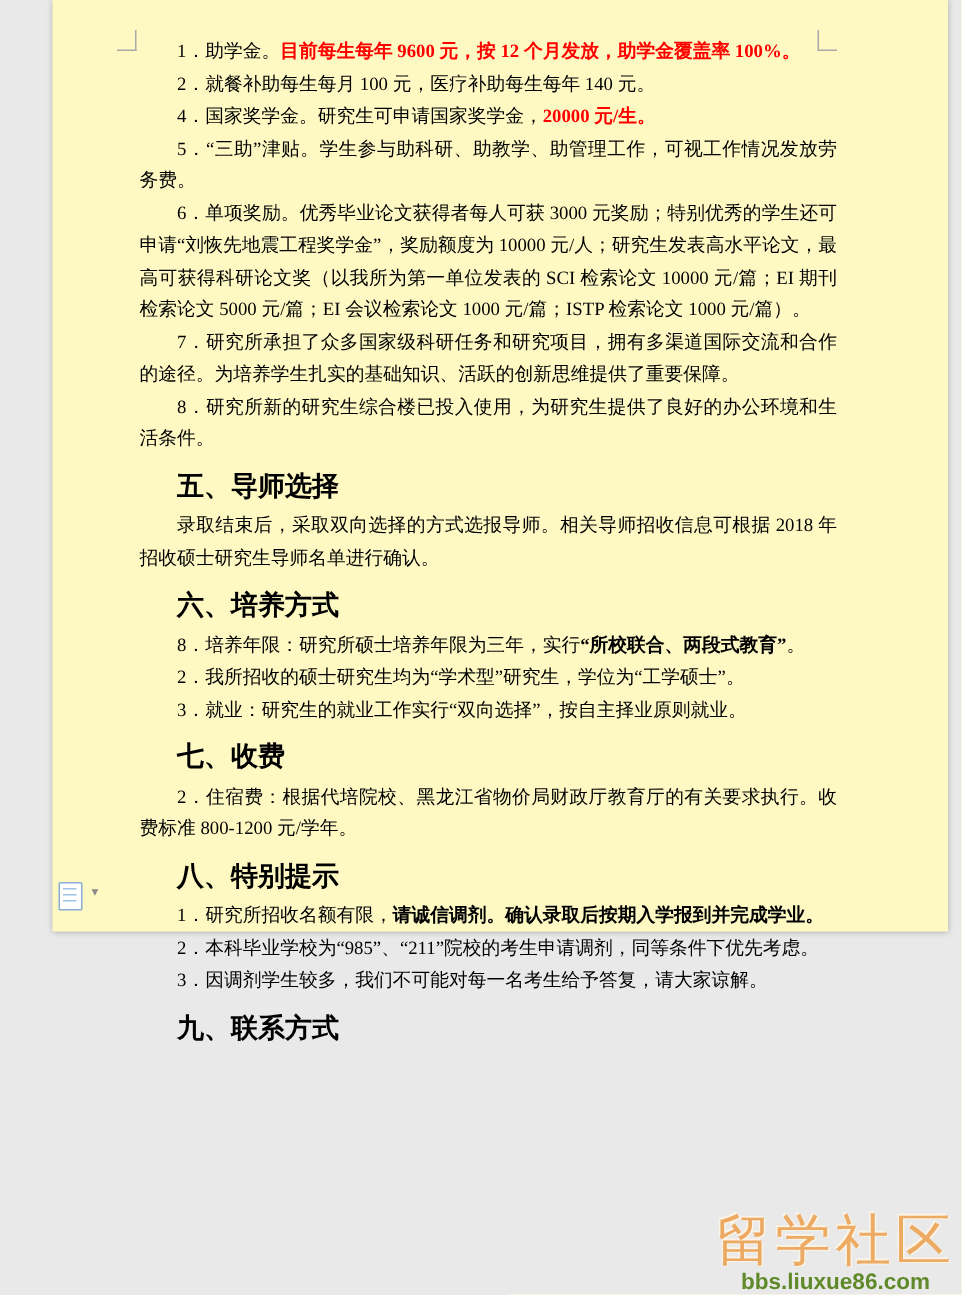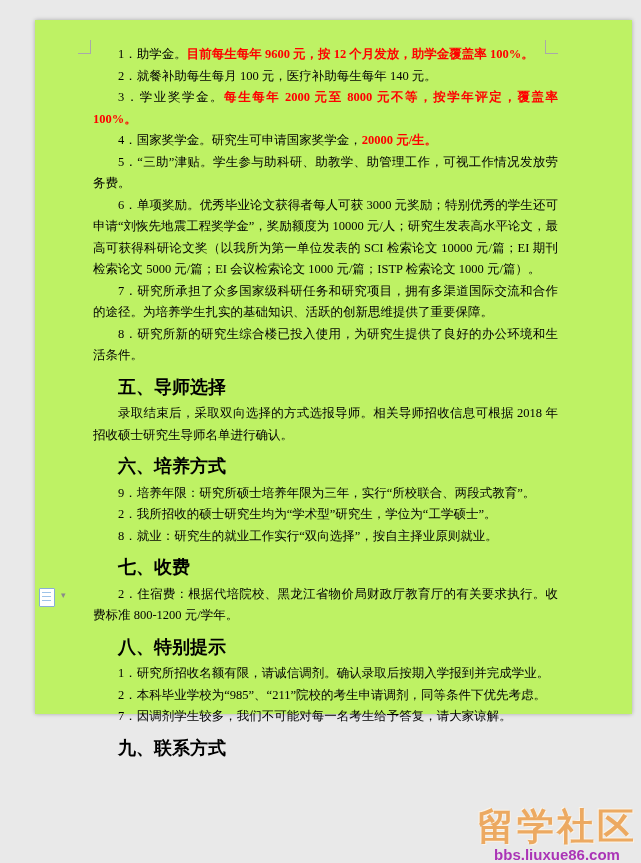--- a/index.html
+++ b/index.html
@@ -3,92 +3,90 @@
 <meta charset="utf-8">
 <style>
   html,body{margin:0;padding:0;}
   .viewport{
     position:relative;width:641px;height:863px;overflow:hidden;
     background:#e9e9e9;
     font-family:"Liberation Serif","DejaVu Serif",serif;
     color:#000;
   }
   .page{
-    position:absolute;left:35px;top:0;width:597px;height:694px;
-    background:#bef264;
+    position:absolute;left:35px;top:0;width:597px;height:621px;
+    background:#fef9c3;
     box-shadow:0 0 4px rgba(0,0,0,.28);
-    margin-top:20px;
   }
   
   .mark{position:absolute;width:12px;height:13px;}
   .mark-tl{left:43px;top:20px;border-right:1px solid #a9a9a9;border-bottom:1px solid #a9a9a9;}
   .mark-tr{left:510px;top:20px;border-left:1px solid #a9a9a9;border-bottom:1px solid #a9a9a9;}
   
   .content{
     position:absolute;left:58px;top:24px;width:465px;
     font-size:12.5px;line-height:21.5px;text-align:justify;
   }
   .para{margin:0;}
   .ind{text-indent:25px;}
   .hd{font-weight:bold;font-size:18px;margin:10px 0 5px 0;text-indent:25px;}
   .red{color:#ff0000;font-weight:bold;}
-  .b{font-weight:normal;}
+  .b{font-weight:bold;}
   
   .margin-icon{position:absolute;left:39px;top:588px;width:14px;height:17px;
     background:#fff;border:1px solid #89aed6;border-radius:1px;}
   .margin-icon:before{content:"";position:absolute;left:2px;top:3px;width:9px;height:1px;
     background:#9ec3e8;box-shadow:0 4px 0 #9ec3e8,0 8px 0 #9ec3e8;}
   .margin-caret{position:absolute;left:61px;top:590px;font-size:9px;color:#8a8a8a;
     font-family:"DejaVu Sans",sans-serif;}
   
   .watermark{
     position:absolute;right:4px;bottom:0;text-align:center;opacity:.88;
     font-family:"Liberation Sans","DejaVu Sans",sans-serif;pointer-events:none;
   }
   .wm-title{
-    font-size:37px;font-weight:bold;color:#eda14f;letter-spacing:3px;line-height:38px;
+    font-size:37px;font-weight:normal;color:#eda14f;letter-spacing:3px;line-height:38px;
     text-shadow:1px 1px 0 rgba(255,245,230,.9),-1px -1px 0 rgba(255,245,230,.9);
   }
-  .wm-site{font-size:15px;font-weight:bold;color:#a21caf;line-height:17px;}
+  .wm-site{font-size:15px;font-weight:bold;color:#4d7c0f;line-height:17px;}
 </style>
 </head>
 <body>
 
 <div class="viewport">
 
   <div class="page">
     <div class="mark mark-tl"></div>
     <div class="mark mark-tr"></div>
 
     <div class="content">
 
       <p class="para ind"><span>1．助学金。</span><span class="red">目前每生每年 9600 元，按 12 个月发放，助学金覆盖率 100%。</span></p>
       <p class="para ind"><span>2．就餐补助每生每月 100 元，医疗补助每生每年 140 元。</span></p>
-      <p class="para ind"><span>3．学业奖学金。</span><span class="red">每生每年 2000 元至 8000 元不等，按学年评定，覆盖率 100%。</span></p>
       <p class="para ind"><span>4．国家奖学金。研究生可申请国家奖学金，</span><span class="red">20000 元/生。</span></p>
       <p class="para ind"><span>5．“三助”津贴。学生参与助科研、助教学、助管理工作，可视工作情况发放劳务费。</span></p>
       <p class="para ind"><span>6．单项奖励。优秀毕业论文获得者每人可获 3000 元奖励；特别优秀的学生还可申请“刘恢先地震工程奖学金”，奖励额度为 10000 元/人；研究生发表高水平论文，最高可获得科研论文奖（以我所为第一单位发表的 SCI 检索论文 10000 元/篇；EI 期刊检索论文 5000 元/篇；EI 会议检索论文 1000 元/篇；ISTP 检索论文 1000 元/篇）。</span></p>
       <p class="para ind"><span>7．研究所承担了众多国家级科研任务和研究项目，拥有多渠道国际交流和合作的途径。为培养学生扎实的基础知识、活跃的创新思维提供了重要保障。</span></p>
       <p class="para ind"><span>8．研究所新的研究生综合楼已投入使用，为研究生提供了良好的办公环境和生活条件。</span></p>
 
       <div class="hd">五、导师选择</div>
       <p class="para ind"><span>录取结束后，采取双向选择的方式选报导师。相关导师招收信息可根据 2018 年招收硕士研究生导师名单进行确认。</span></p>
 
       <div class="hd">六、培养方式</div>
-      <p class="para ind"><span>9．培养年限：研究所硕士培养年限为三年，实行</span><span class="b">“所校联合、两段式教育”</span><span>。</span></p>
+      <p class="para ind"><span>8．培养年限：研究所硕士培养年限为三年，实行</span><span class="b">“所校联合、两段式教育”</span><span>。</span></p>
       <p class="para ind"><span>2．我所招收的硕士研究生均为“学术型”研究生，学位为“工学硕士”。</span></p>
-      <p class="para ind"><span>8．就业：研究生的就业工作实行“双向选择”，按自主择业原则就业。</span></p>
+      <p class="para ind"><span>3．就业：研究生的就业工作实行“双向选择”，按自主择业原则就业。</span></p>
 
       <div class="hd">七、收费</div>
       <p class="para ind"><span>2．住宿费：根据代培院校、黑龙江省物价局财政厅教育厅的有关要求执行。收费标准 800-1200 元/学年。</span></p>
 
       <div class="hd">八、特别提示</div>
       <p class="para ind"><span>1．研究所招收名额有限，</span><span class="b">请诚信调剂。确认录取后按期入学报到并完成学业。</span></p>
       <p class="para ind"><span>2．本科毕业学校为“985”、“211”院校的考生申请调剂，同等条件下优先考虑。</span></p>
-      <p class="para ind"><span>7．因调剂学生较多，我们不可能对每一名考生给予答复，请大家谅解。</span></p>
+      <p class="para ind"><span>3．因调剂学生较多，我们不可能对每一名考生给予答复，请大家谅解。</span></p>
 
       <div class="hd">九、联系方式</div>
 
     </div>
   </div>
 
   <div class="margin-icon"></div>
   <div class="margin-caret">▾</div>
 
   <div class="watermark">

